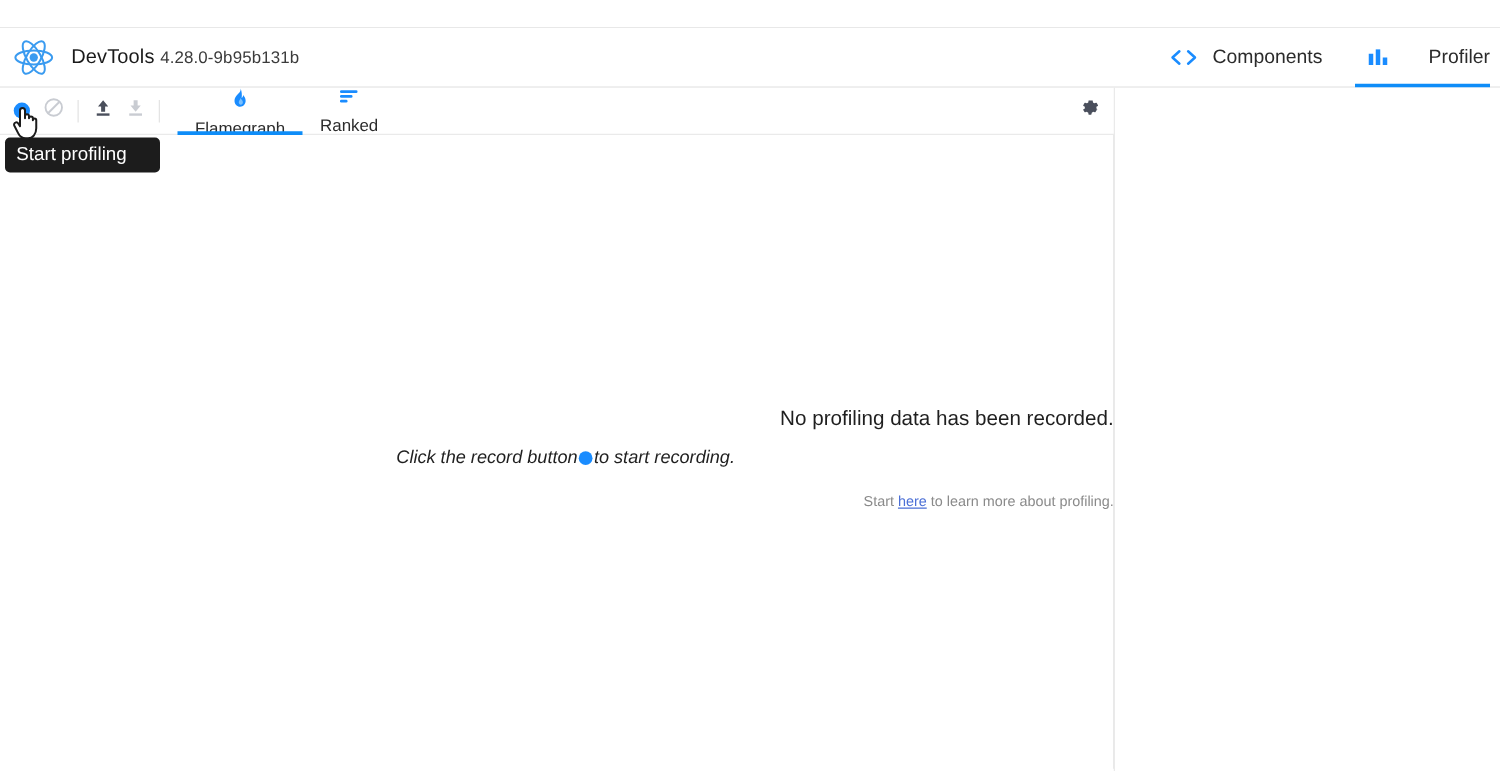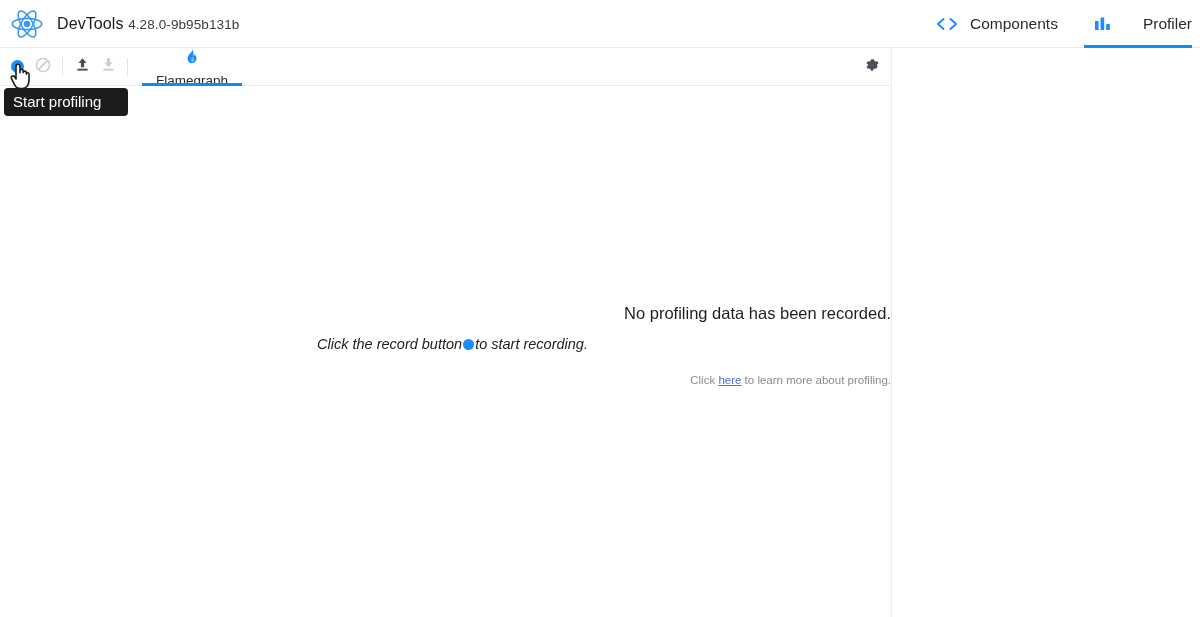--- a/index.html
+++ b/index.html
@@ -2,21 +2,21 @@
 <html><head>
 <meta charset="utf-8">
 <style>
   * { box-sizing: border-box; margin: 0; padding: 0; }
   html, body {
     width: 1200px; height: 617px;
     background: #ffffff;
     font-family: "Liberation Sans", sans-serif;
     overflow: hidden;
   }
-  #app { position: relative; width: 1200px; height: 593px; background: #a3a3a3; }
+  #app { position: relative; width: 1200px; height: 593px; background: #a3a3a3; margin-top: 22px; }
 
   
   .header {
     position: absolute; top: 0; left: 0;
     width: 1200px; height: 48px;
     border-bottom: 1px solid #eaeaea;
     display: flex; align-items: center;
     background: #fff;
   }
   .brand { display: flex; align-items: center; padding-left: 10px; }
@@ -278,20 +278,30 @@
                      C2.6 13.3 4.6 15.3 7.1 15.3 C9.6 15.3 11.5 13.3 11.5 10.6
                      C11.5 8.7 10.6 7.3 9.4 6.0 C9.5 7.2 9.0 8.0 8.3 8.4
                      C8.7 6.2 8.5 3.2 7.4 0.8 Z" fill="#1a8cff"></path>
             <path d="M7.2 8.4 C7.5 9.8 6.0 10.3 6.0 11.8 C6.0 12.9 6.8 13.7 7.6 13.7
                      C8.6 13.7 9.3 12.9 9.3 11.8 C9.3 10.4 8.1 9.7 7.2 8.4 Z" fill="#79c0ff"></path>
           </svg>
         </span>
         <span>Flamegraph</span>
       </div>
 
+      <div class="tb-tab">
+        <span class="hicon">
+          <svg width="16" height="14" viewBox="0 0 16 14" xmlns="http://www.w3.org/2000/svg">
+            <rect x="1" y="2.2" width="14" height="2.1" rx="1" fill="#1a8cff"></rect>
+            <rect x="1" y="6.0" width="10" height="2.1" rx="1" fill="#1a8cff"></rect>
+            <rect x="1" y="9.8" width="6" height="2.1" rx="1" fill="#1a8cff"></rect>
+          </svg>
+        </span>
+        <span>Ranked</span>
+      </div>
 
     </div>
 
     <div class="tb-spacer"></div>
 
     <div class="gear-btn">
       <span>
         <svg width="16" height="16" viewBox="0 0 16 16" xmlns="http://www.w3.org/2000/svg">
           <path fill="#4a4f5c" d="M8 5.1A2.9 2.9 0 1 0 8 10.9 2.9 2.9 0 0 0 8 5.1zm0 4.4a1.5 1.5 0 1 1 0-3 1.5 1.5 0 0 1 0 3z"></path>
           <path fill="#4a4f5c" d="M14.2 9.3l-1.1-.6a5.4 5.4 0 0 0 0-1.4l1.1-.6a.5.5 0 0 0 .2-.6l-1-1.7a.5.5 0 0 0-.6-.2l-1.2.4a5.3 5.3 0 0 0-1.2-.7l-.2-1.2a.5.5 0 0 0-.5-.4H7.3a.5.5 0 0 0-.5.4l-.2 1.2c-.4.2-.8.4-1.2.7l-1.2-.4a.5.5 0 0 0-.6.2l-1 1.7a.5.5 0 0 0 .2.6l1.1.6a5.4 5.4 0 0 0 0 1.4l-1.1.6a.5.5 0 0 0-.2.6l1 1.7c.1.2.4.3.6.2l1.2-.4c.4.3.8.5 1.2.7l.2 1.2c0 .3.3.4.5.4h1.4c.3 0 .5-.2.5-.4l.2-1.2c.4-.2.8-.4 1.2-.7l1.2.4c.2.1.5 0 .6-.2l1-1.7a.5.5 0 0 0-.2-.6z"></path>
@@ -306,21 +316,21 @@
 
       <div class="empty-line1">No profiling data has been recorded.</div>
 
       <div class="empty-line2">
         <span>Click the record button</span>
         <span class="inline-dot"></span>
         <span>to start recording.</span>
       </div>
 
       <div class="empty-line3">
-        <span>Click</span>
+        <span>Start</span>
         <span class="empty-link">here</span>
         <span>to learn more about profiling.</span>
       </div>
 
     </div>
   </div>
 
   <div class="v-divider"></div>
   <div class="right-pane"></div>
 

